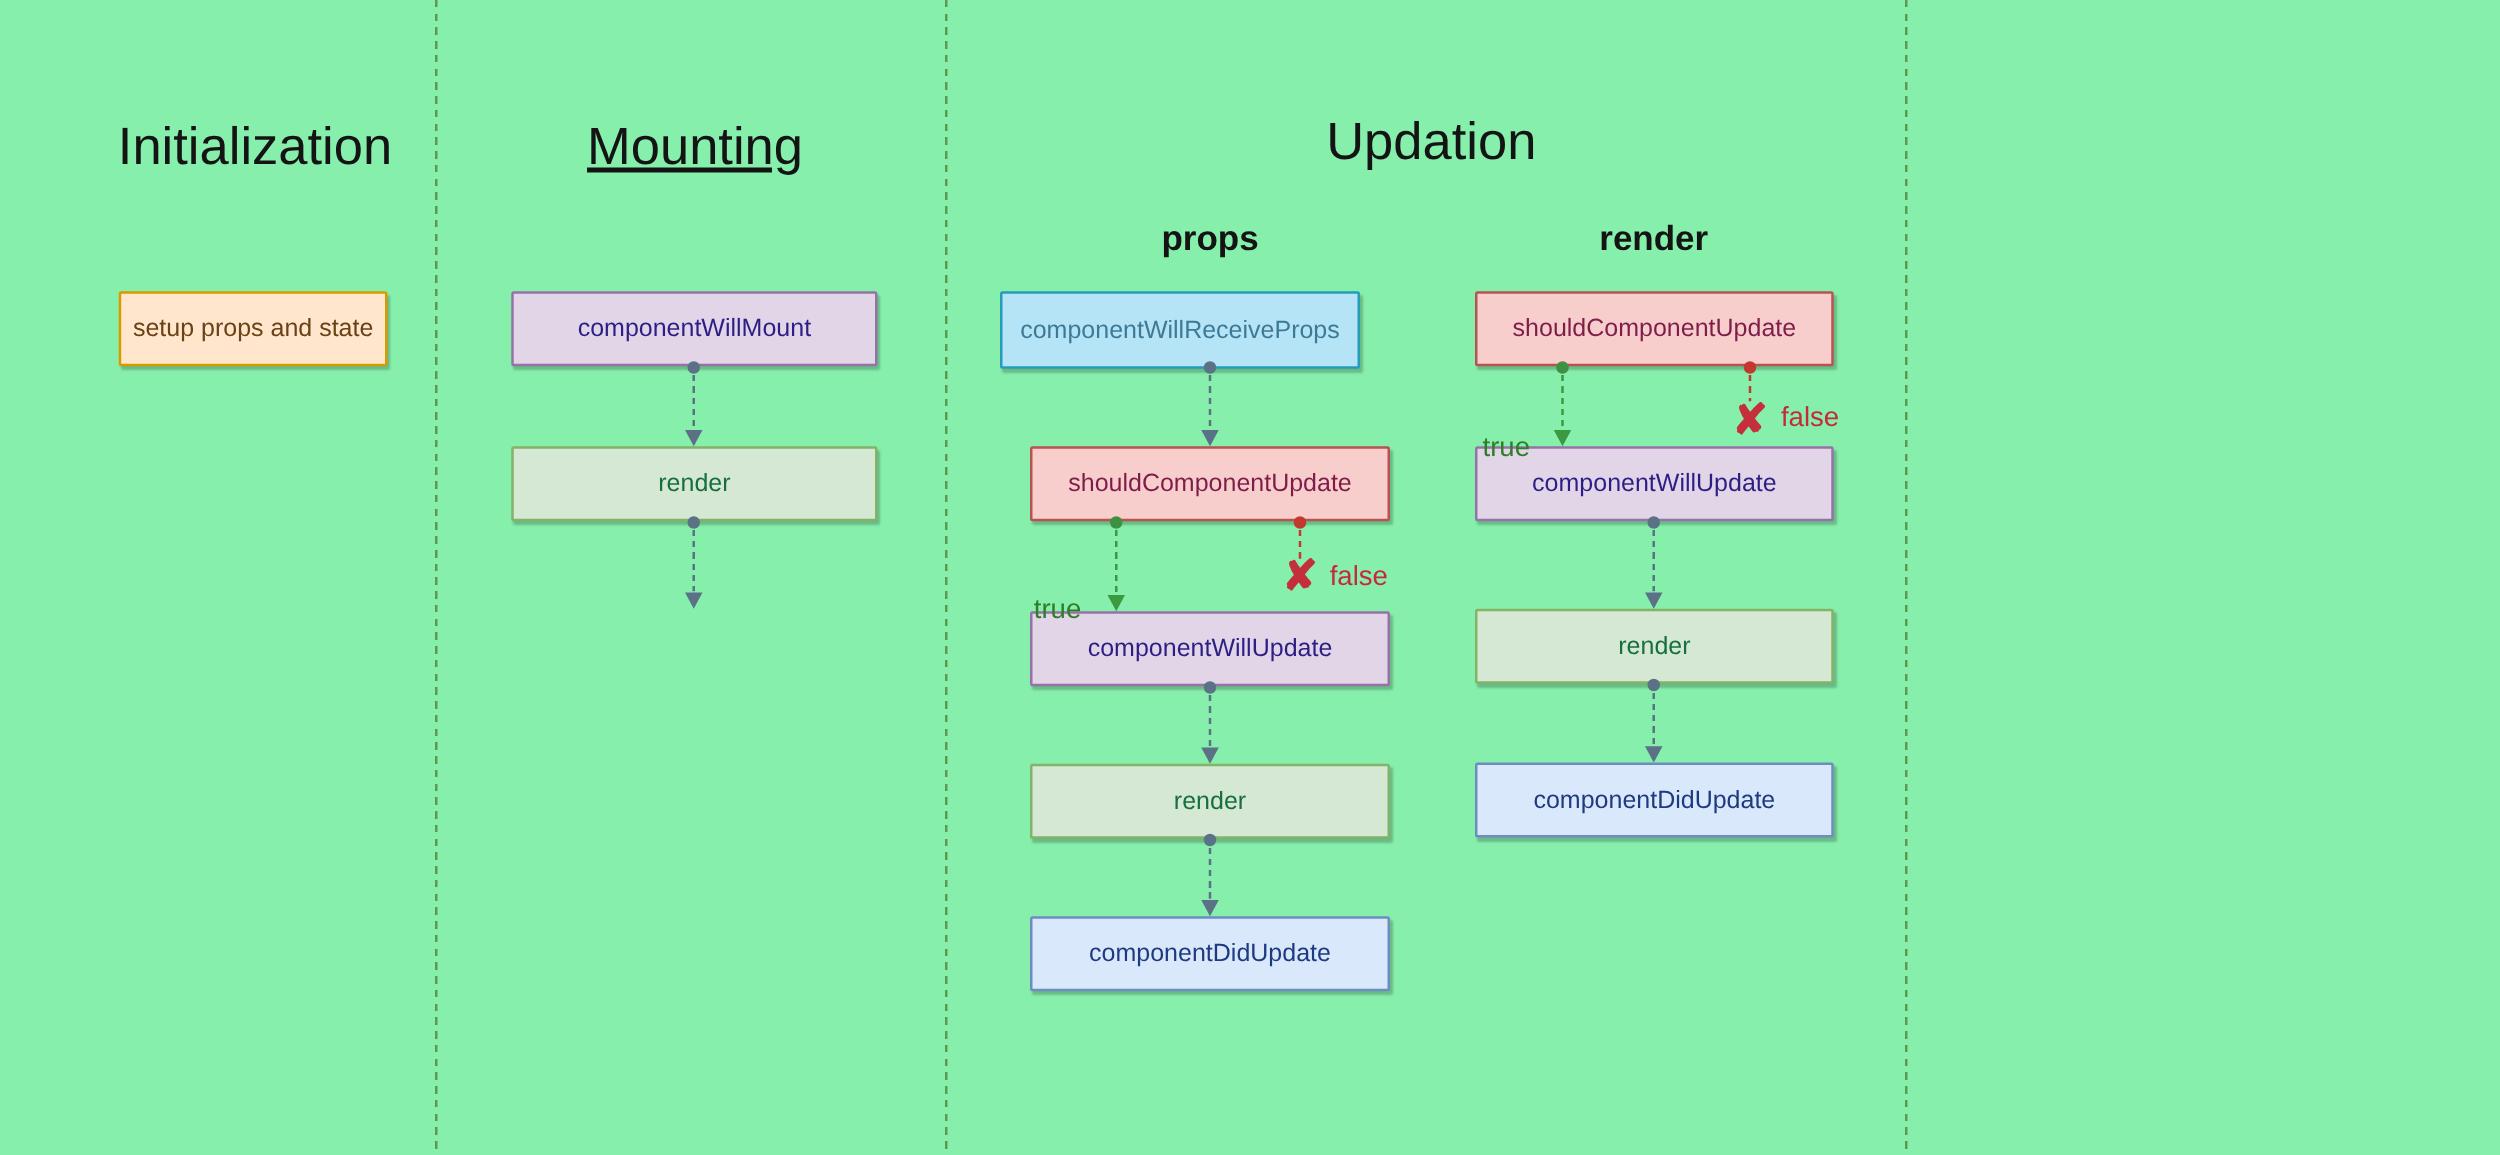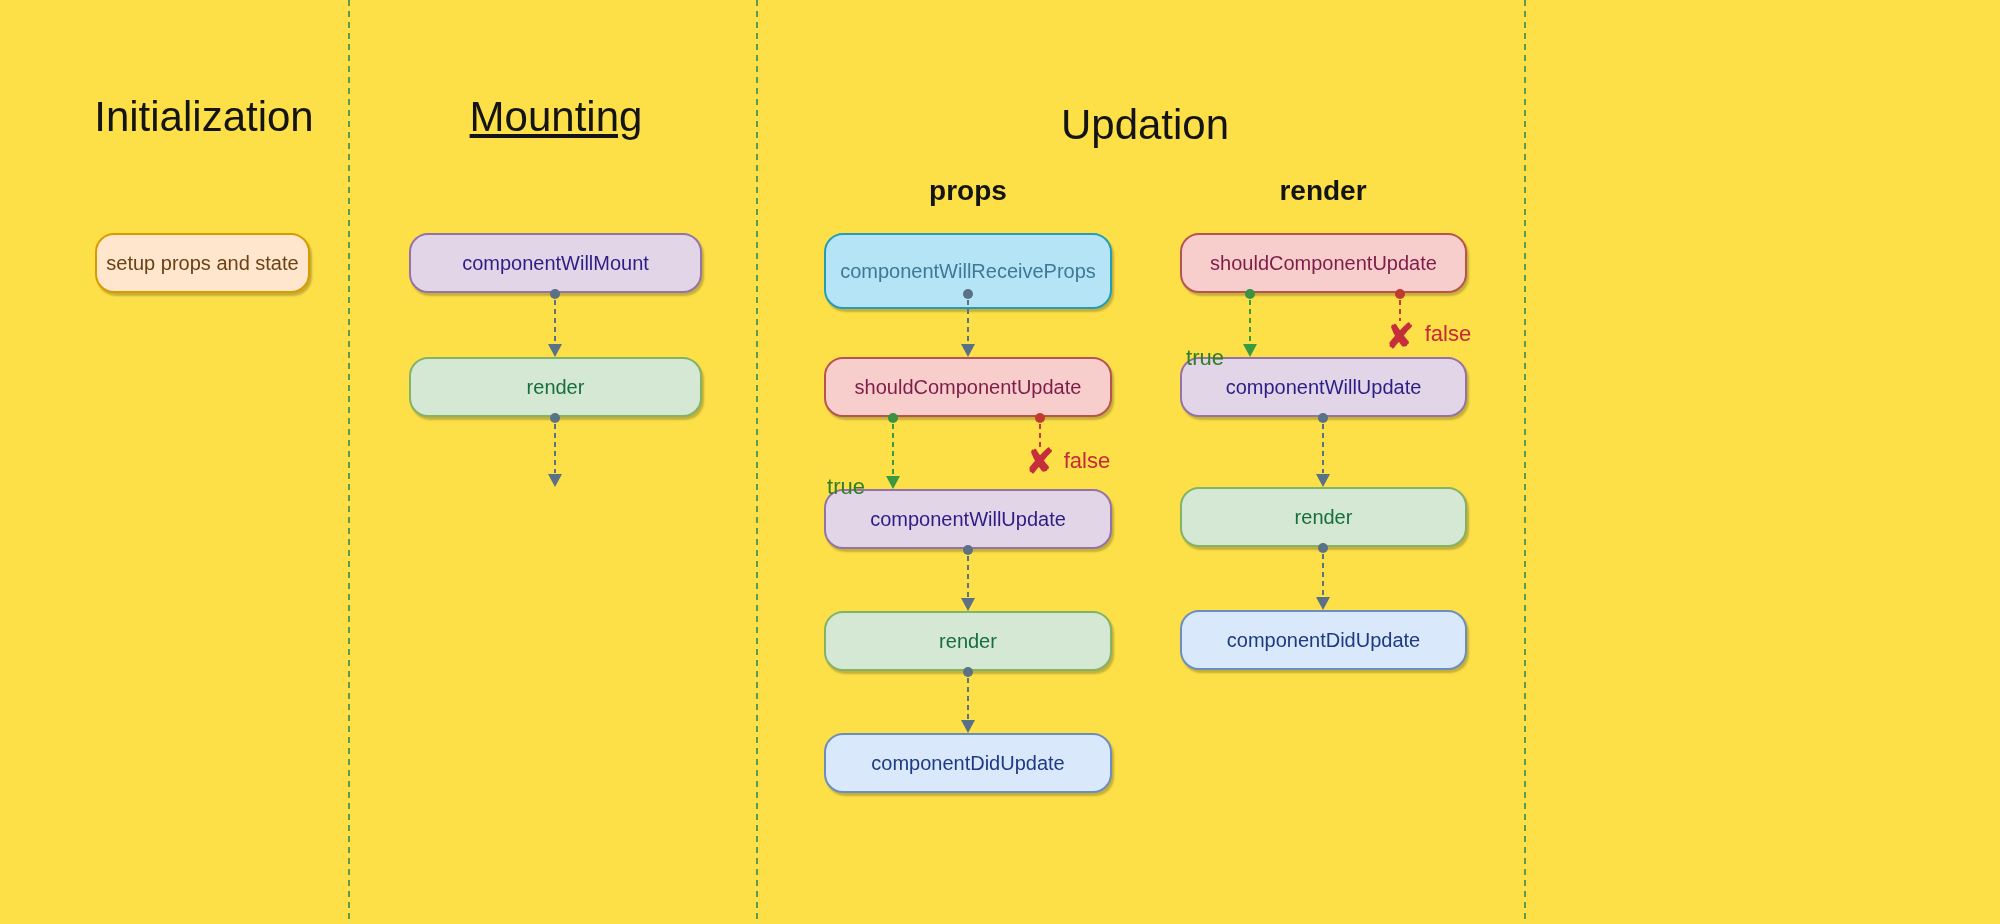--- a/index.html
+++ b/index.html
@@ -5,21 +5,21 @@
   html, body {
     margin: 0;
     padding: 0;
     background: #ffffff;
     font-family: "Liberation Sans", sans-serif;
   }
   #diagram-canvas {
     position: relative;
     width: 2000px;
     height: 924px;
-    background: #fde047;
+    background: #86efac;
     overflow: hidden;
   }
   .separator {
     position: absolute;
     top: 0;
     bottom: 0;
     width: 2px;
     background-image: repeating-linear-gradient(to bottom, #5c9a50 0 6px, transparent 6px 11px);
   }
   .phase-title {
@@ -40,21 +40,21 @@
     white-space: nowrap;
   }
   .node {
     position: absolute;
     box-sizing: border-box;
     display: flex;
     align-items: center;
     justify-content: center;
     border-style: solid;
     border-width: 2px;
-    border-radius: 19px;
+    border-radius: 2px;
     box-shadow: 2px 3px 2px rgba(0, 0, 0, 0.22);
     font-size: 20px;
     white-space: nowrap;
   }
   .flow-dot {
     position: absolute;
     width: 10px;
     height: 10px;
     border-radius: 50%;
   }
@@ -97,33 +97,33 @@
 </style>
 </head>
 <body>
 
 <div id="diagram-canvas">
     <div class="separator" style="left: 348px;"></div>
     <div class="separator" style="left: 756px;"></div>
     <div class="separator" style="left: 1524px;"></div>
     <div class="phase-title" style="left: 204px; top: 96px;">Initialization</div>
     <div class="phase-title" style="left: 556px; top: 96px; text-decoration: underline;">Mounting</div>
-    <div class="phase-title" style="left: 1145px; top: 104px;">Updation</div>
+    <div class="phase-title" style="left: 1145px; top: 92px;">Updation</div>
     <div class="sublabel" style="left: 968px; top: 177px;">props</div>
     <div class="sublabel" style="left: 1323px; top: 177px;">render</div>
     <div class="node" style="left: 95px; top: 233px; width: 215px; height: 60px; background: rgb(255, 230, 204); border-color: rgb(215, 155, 0); color: rgb(107, 65, 22);">
       <span>setup props and state</span>
     </div>
     <div class="node" style="left: 409px; top: 233px; width: 293px; height: 60px; background: rgb(225, 213, 231); border-color: rgb(150, 115, 166); color: rgb(45, 30, 133); text-align: center;">
       <span>componentWillMount</span>
     </div>
     <div class="node" style="left: 409px; top: 357px; width: 293px; height: 60px; background: rgb(213, 232, 212); border-color: rgb(130, 179, 102); color: rgb(23, 110, 62);">
       <span>render</span>
     </div>
-    <div class="node" style="left: 824px; top: 233px; width: 288px; height: 76px; background: rgb(180, 228, 246); border-color: rgb(37, 157, 184); color: rgb(62, 121, 149);">
+    <div class="node" style="left: 800px; top: 233px; width: 288px; height: 62px; background: rgb(180, 228, 246); border-color: rgb(37, 157, 184); color: rgb(62, 121, 149);">
       <span>componentWillReceiveProps</span>
     </div>
     <div class="node" style="left: 824px; top: 357px; width: 288px; height: 60px; background: rgb(248, 206, 204); border-color: rgb(184, 84, 80); color: rgb(126, 28, 74);">
       <span>shouldComponentUpdate</span>
     </div>
     <div class="node" style="left: 824px; top: 489px; width: 288px; height: 60px; background: rgb(225, 213, 231); border-color: rgb(150, 115, 166); color: rgb(45, 30, 133);">
       <span>componentWillUpdate</span>
     </div>
     <div class="node" style="left: 824px; top: 611px; width: 288px; height: 60px; background: rgb(213, 232, 212); border-color: rgb(130, 179, 102); color: rgb(23, 110, 62);">
       <span>render</span>

